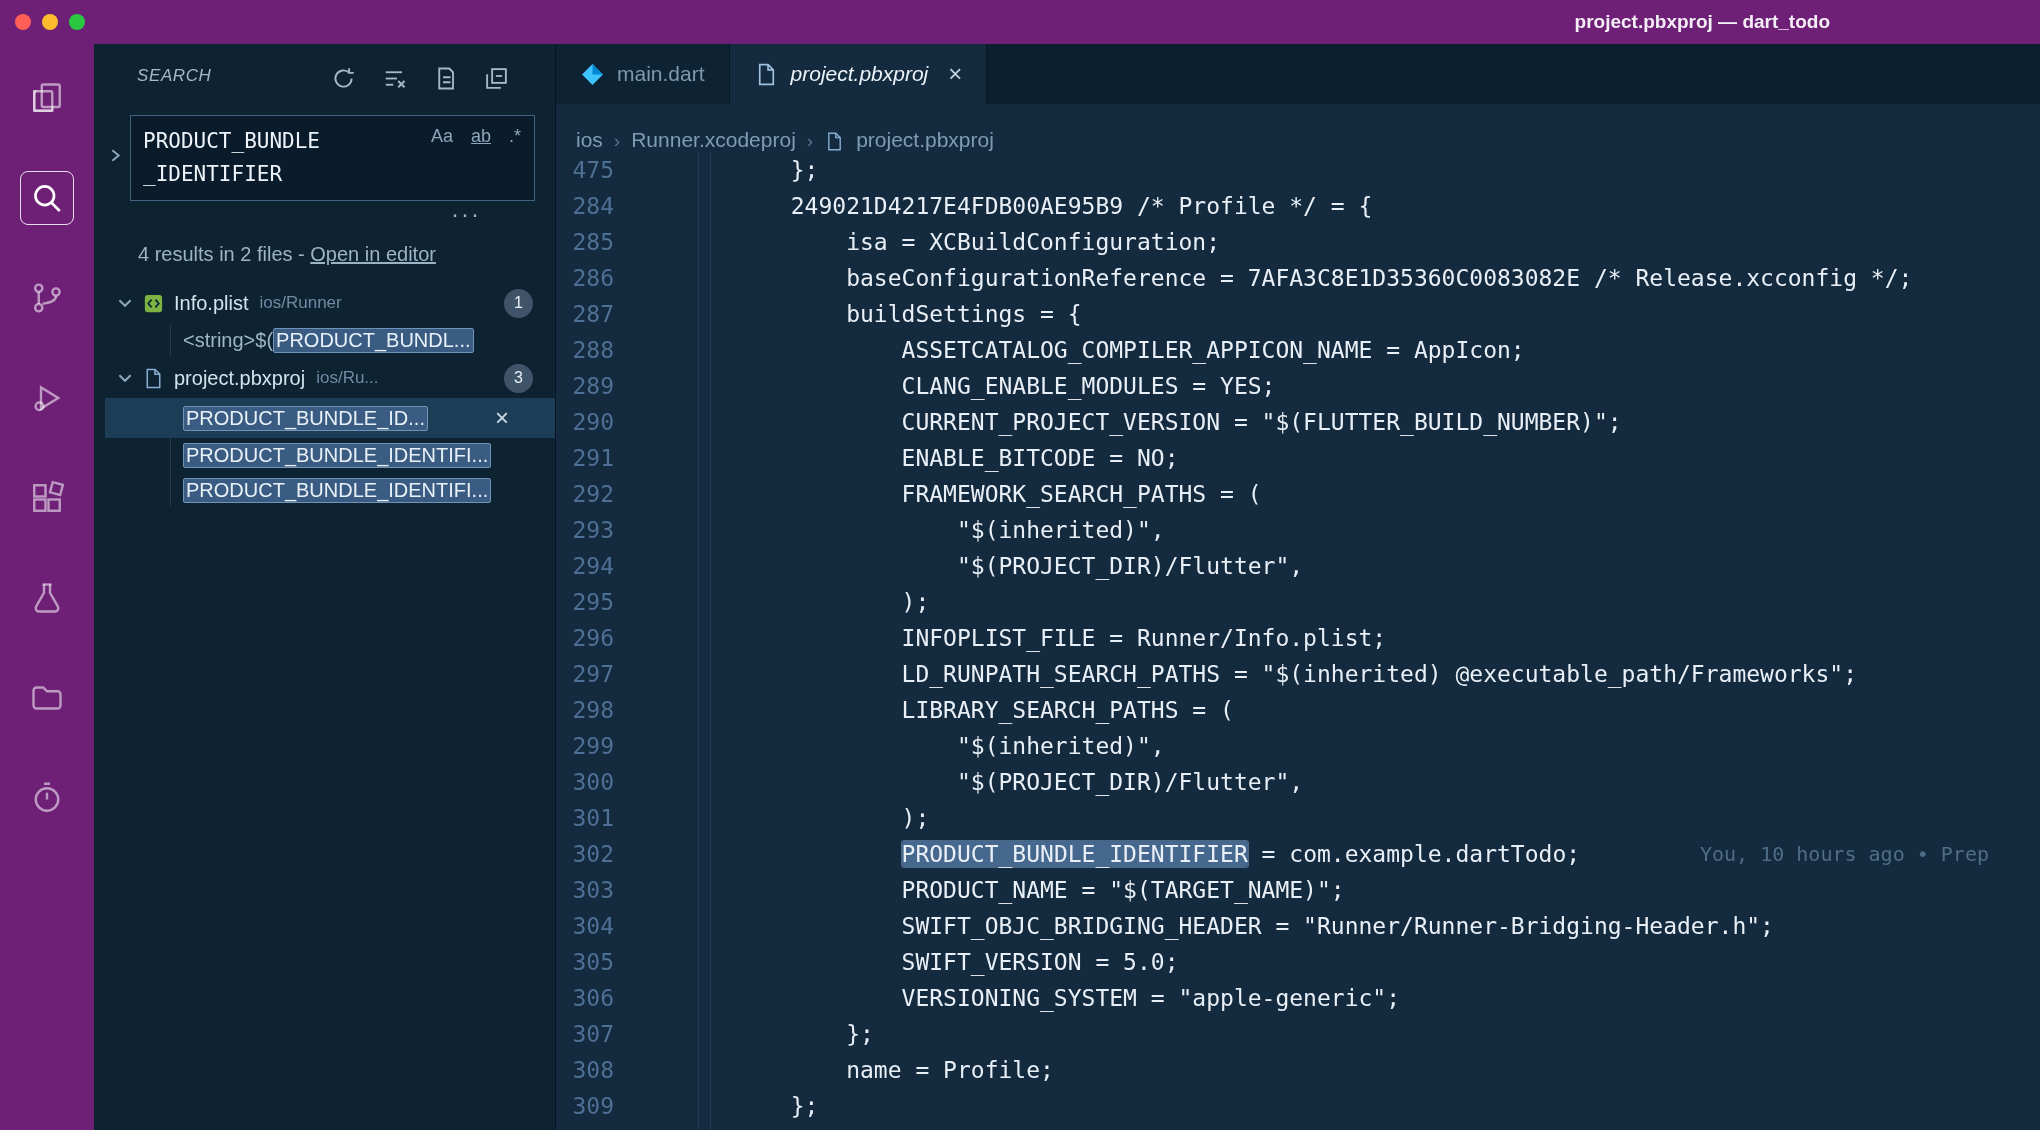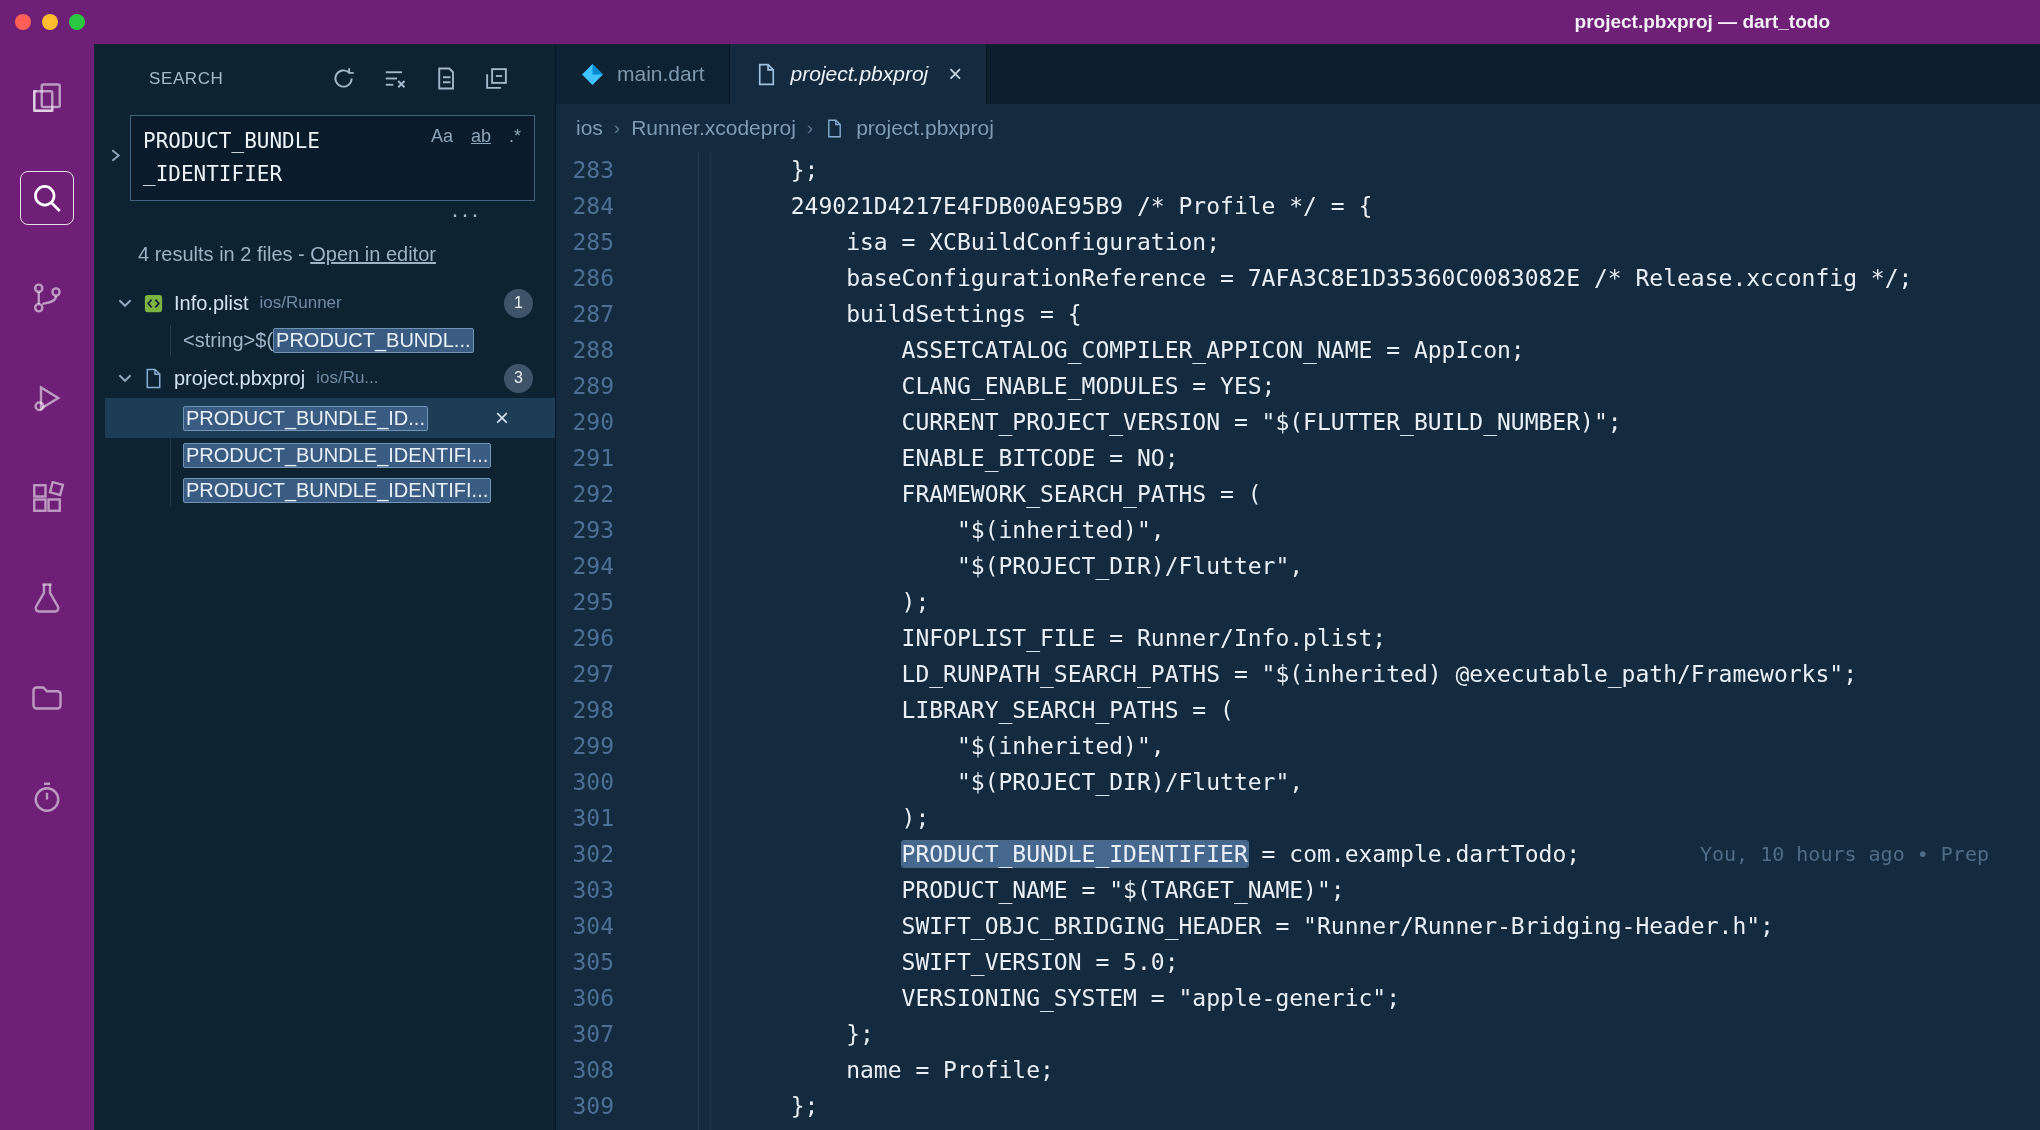--- a/index.html
+++ b/index.html
@@ -19,21 +19,21 @@
   
   .activitybar { width:94px; background:#6e2077; display:flex; flex-direction:column; align-items:center; padding-top:4px; flex-shrink:0; }
   .ab-item { width:94px; height:100px; display:flex; align-items:center; justify-content:center; color:rgba(255,255,255,0.55); cursor:pointer; }
   .ab-item svg { width:36px; height:36px; display:block; }
   .icon-wrap { padding:8px; border:1.5px solid transparent; border-radius:8px; }
   .ab-item.active { color:#ffffff; }
   .ab-item.active .icon-wrap { border-color:rgba(255,255,255,0.85); }
 
   
   .sidebar { width:462px; background:#0e2332; flex-shrink:0; position:relative; color:#9db3c6; border-right:1px solid #081623; }
-  .sb-header { display:flex; align-items:center; padding:22px 46px 8px 55px; }
+  .sb-header { display:flex; align-items:flex-start; padding:22px 46px 8px 43px;font-style:italic; }
   .sb-title { font-size:17px; letter-spacing:.6px; color:#a5bac9; }
   .sb-tools { margin-left:auto; display:flex; gap:26px; color:#a3b8ca; }
   .sb-tools svg { width:25px; height:25px; cursor:pointer; }
 
   .search-area { position:relative; margin:16px 20px 0 36px; }
   .replace-chevron { position:absolute; left:-23px; top:32px; color:#8ea6bb; cursor:pointer; }
   .replace-chevron svg { width:17px; height:17px; }
   .search-box { background:#0a1c2b; border:1px solid #42637f; padding:9px 12px; position:relative; min-height:86px; }
   .search-query { font-family:"DejaVu Sans Mono", monospace; font-size:21px; line-height:1.58; color:#edf3f9; width:186px; word-break:break-all; }
   .search-options { position:absolute; top:9px; right:10px; display:flex; gap:12px; align-items:center; }
@@ -65,21 +65,21 @@
   
   .editor { flex:1; min-width:0; display:flex; flex-direction:column; background:#142a3e; }
   .tabbar { height:60px; background:#0b1f2f; display:flex; flex-shrink:0; }
   .tab { display:flex; align-items:center; gap:12px; padding:0 24px; font-size:21px; border-right:1px solid #081724; cursor:pointer; }
   .tab .t-icon { display:flex; } .tab .t-icon svg { width:25px; height:25px; }
   .tab.inactive { background:#0d2232; color:#7e99ae; }
   .tab.active { background:#142a3e; color:#ecf3f9; }
   .tab.active .label { font-style:italic; }
   .tab .close { margin-left:8px; color:#c3d3e0; font-size:24px; line-height:1; }
 
-  .breadcrumbs { height:48px; display:flex; align-items:center; padding-left:20px; font-size:21px; color:#7f9cb5; gap:11px; flex-shrink:0; }
+  .breadcrumbs { height:48px; display:flex; align-items:flex-end; padding-left:20px; font-size:21px; color:#7f9cb5; gap:11px; flex-shrink:0; }
   .crumb { cursor:pointer; white-space:nowrap; }
   .crumb-sep { color:#5a7890; font-size:19px; }
   .bc-icon svg { width:21px; height:21px; display:block; }
 
   .code { flex:1; position:relative; font-family:"DejaVu Sans Mono", monospace; font-size:23px; color:#e9eff6; overflow:hidden; }
   .guide { position:absolute; top:0; bottom:0; width:1px; background:rgba(130,165,195,0.14); }
   .code-row { display:flex; height:36px; line-height:36px; }
   .gutter { width:58px; text-align:right; color:#4e7095; flex-shrink:0; cursor:pointer; }
   .line-content { padding-left:66px; white-space:pre; position:relative; flex:1; cursor:text; }
   .mh { background:#46688f; border-radius:2px; box-shadow:0 0 0 1px rgba(120,155,190,0.55); }
@@ -303,21 +303,21 @@
           </svg>
       </span>
       <span class="crumb">project.pbxproj</span>
     </div>
 
     <div class="code">
       <div class="guide" style="left:142px"></div>
       <div class="guide" style="left:154px"></div>
       <div>
           <div class="code-row">
-            <div class="gutter">283</div>
+            <div class="gutter">475</div>
             <div class="line-content">        };</div>
           </div>
           <div class="code-row">
             <div class="gutter">284</div>
             <div class="line-content">        249021D4217E4FDB00AE95B9 /* Profile */ = {</div>
           </div>
           <div class="code-row">
             <div class="gutter">285</div>
             <div class="line-content">            isa = XCBuildConfiguration;</div>
           </div>

